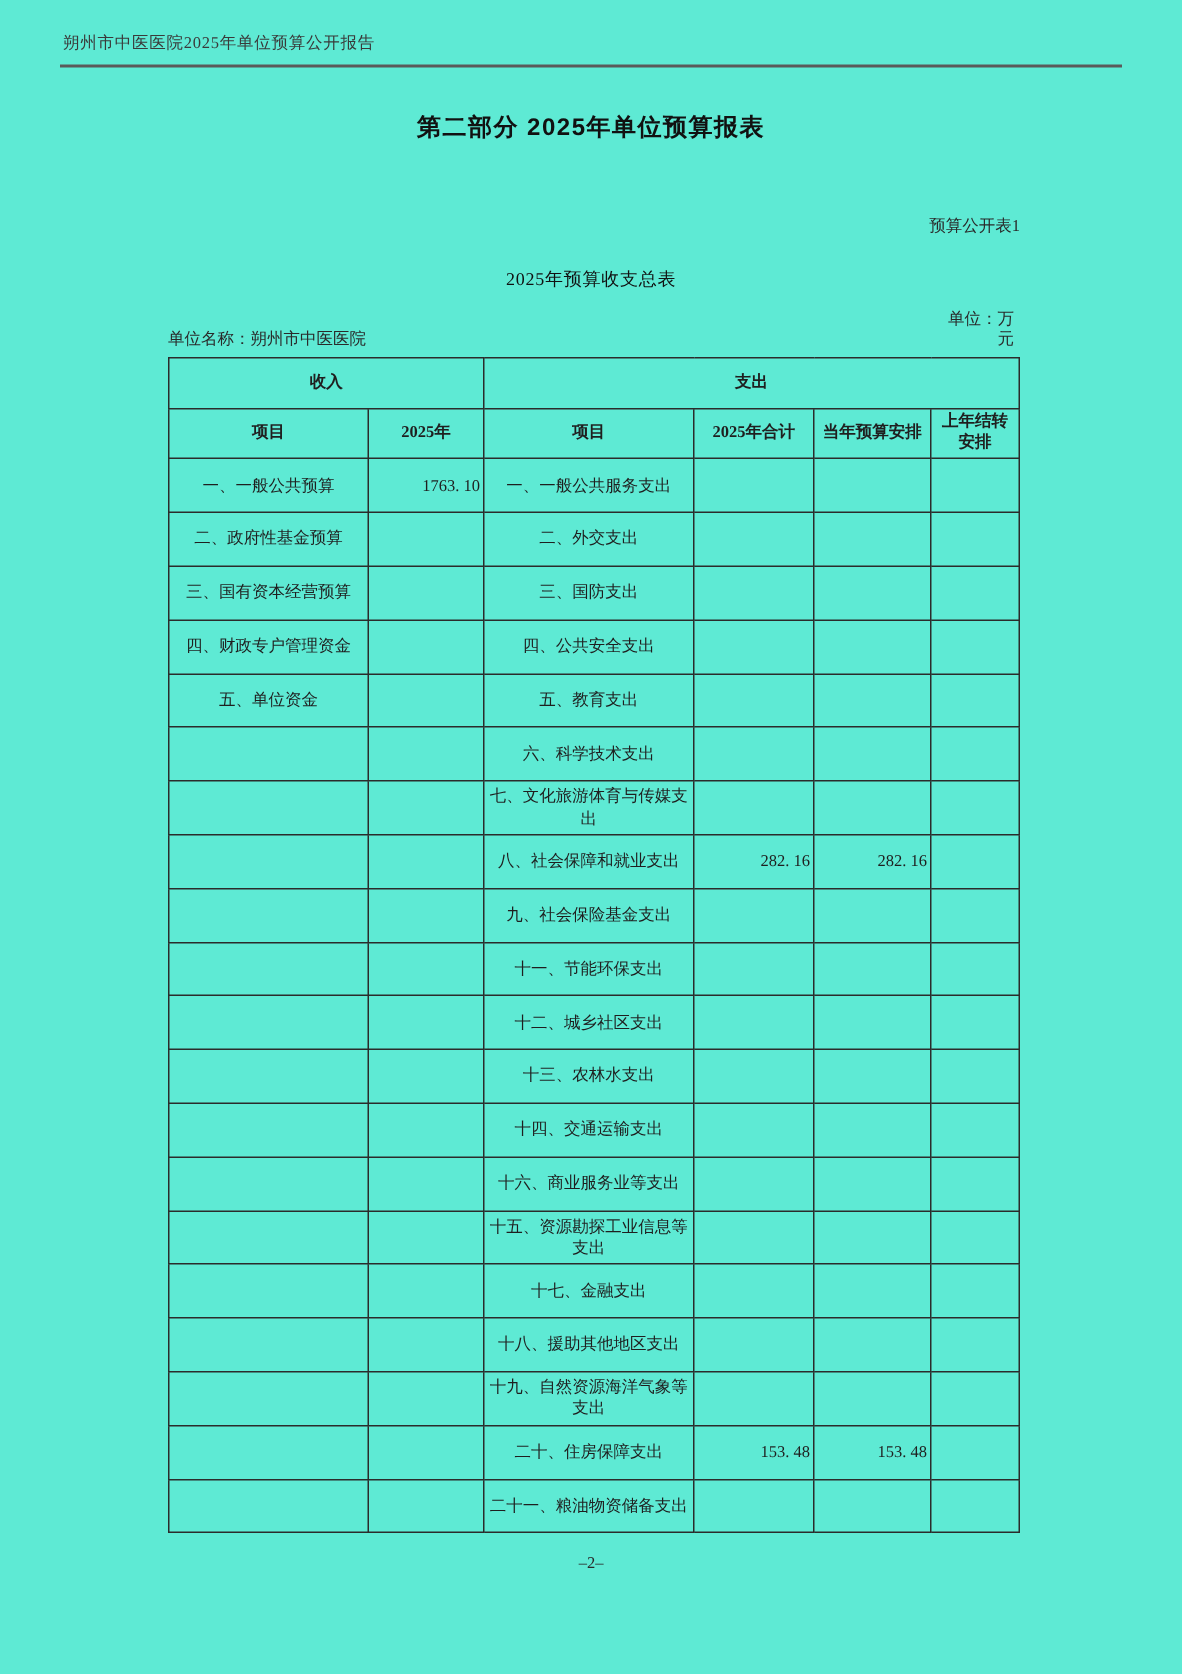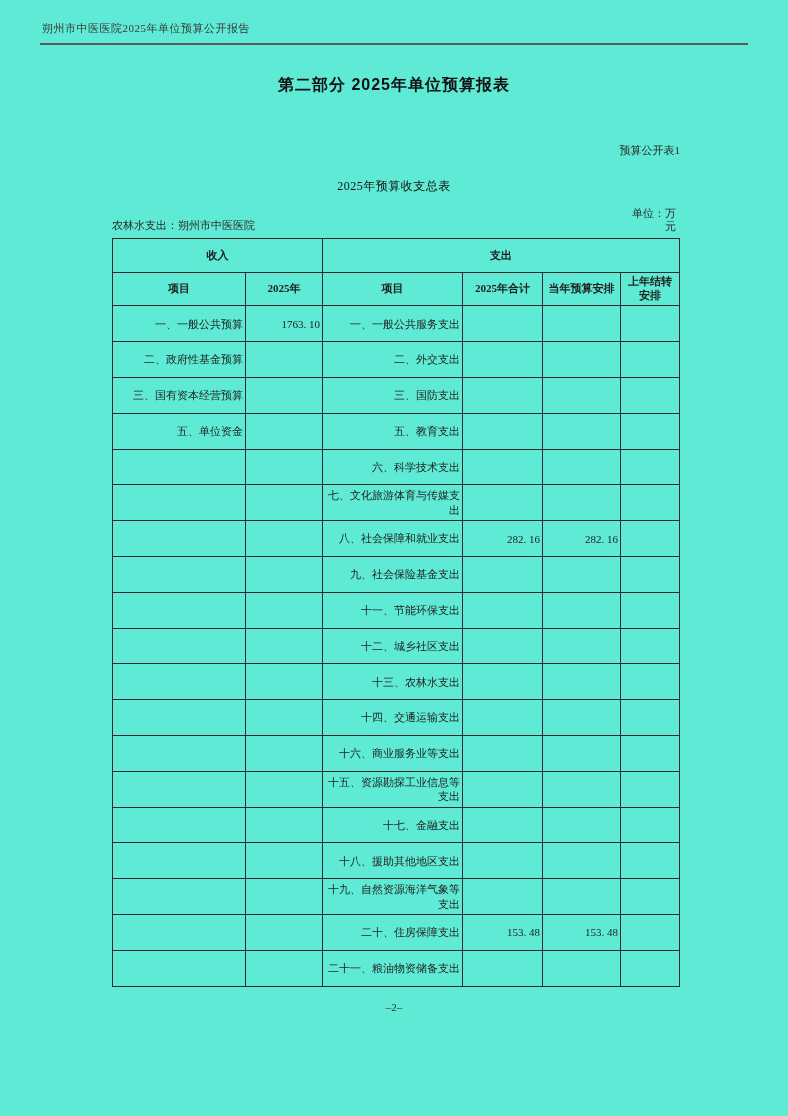--- a/index.html
+++ b/index.html
@@ -81,21 +81,21 @@
   table.budget th {
     font-weight: bold;
     text-align: center;
     font-size: 11px;
     padding: 1px;
     line-height: 1.25;
   }
   .th-wrap { white-space: pre-line; }
   table.budget tbody tr { height: 35.8px; }
   td.td-item {
-    text-align: right;
+    text-align: center;
     padding: 1px 2px 1px 2px;
     line-height: 1.3;
   }
   td.td-num {
     text-align: right;
     padding: 1px 2px 1px 1px;
   }
 
   .page-footer {
     margin-top: 14px;
@@ -113,21 +113,21 @@
     <span>朔州市中医医院2025年单位预算公开报告</span>
   </div>
 
   <div class="section-title">第二部分  2025年单位预算报表</div>
 
   <div class="table-tag">预算公开表1</div>
 
   <div class="table-title">2025年预算收支总表</div>
 
   <div class="info-row">
-    <span>农林水支出：朔州市中医医院</span>
+    <span>单位名称：朔州市中医医院</span>
     <span class="unit-label">单位：万元</span>
   </div>
 
   <table class="budget">
     <colgroup>
       <col style="width:133px">
         <col style="width:77px">
         <col style="width:140px">
       <col style="width:80px">
         <col style="width:78px">
@@ -167,20 +167,28 @@
         </tr>
         <tr>
           <td class="td-item">三、国有资本经营预算</td>
           <td class="td-num"></td>
           <td class="td-item">三、国防支出</td>
           <td class="td-num"></td>
           <td class="td-num"></td>
           <td class="td-num"></td>
         </tr>
         <tr>
+          <td class="td-item">四、财政专户管理资金</td>
+          <td class="td-num"></td>
+          <td class="td-item">四、公共安全支出</td>
+          <td class="td-num"></td>
+          <td class="td-num"></td>
+          <td class="td-num"></td>
+        </tr>
+        <tr>
           <td class="td-item">五、单位资金</td>
           <td class="td-num"></td>
           <td class="td-item">五、教育支出</td>
           <td class="td-num"></td>
           <td class="td-num"></td>
           <td class="td-num"></td>
         </tr>
         <tr>
           <td class="td-item"></td>
           <td class="td-num"></td>

